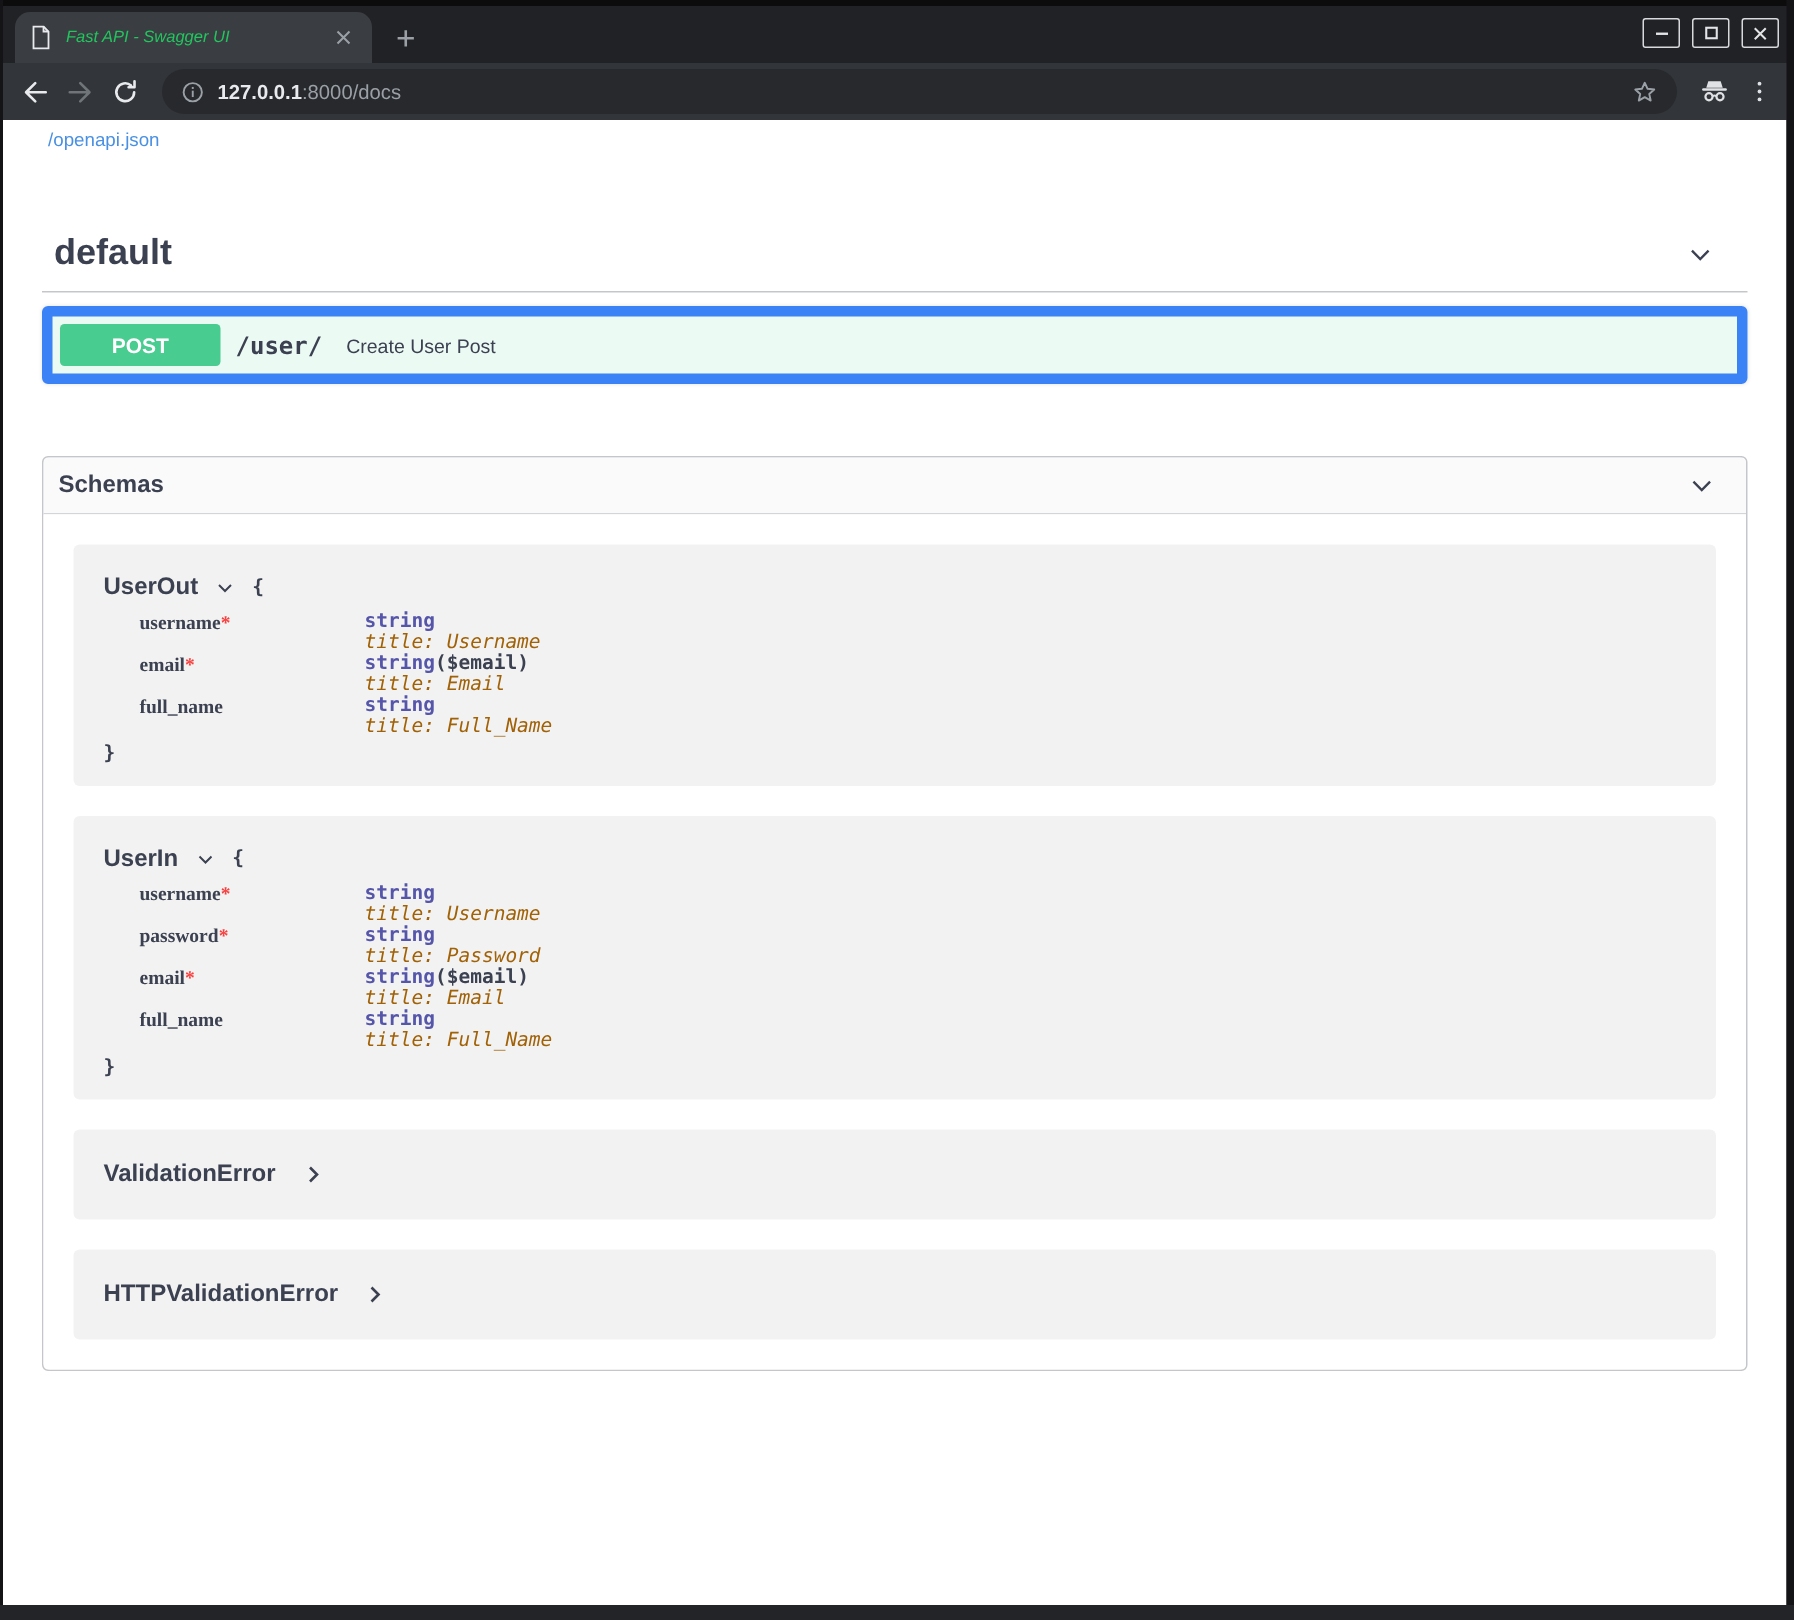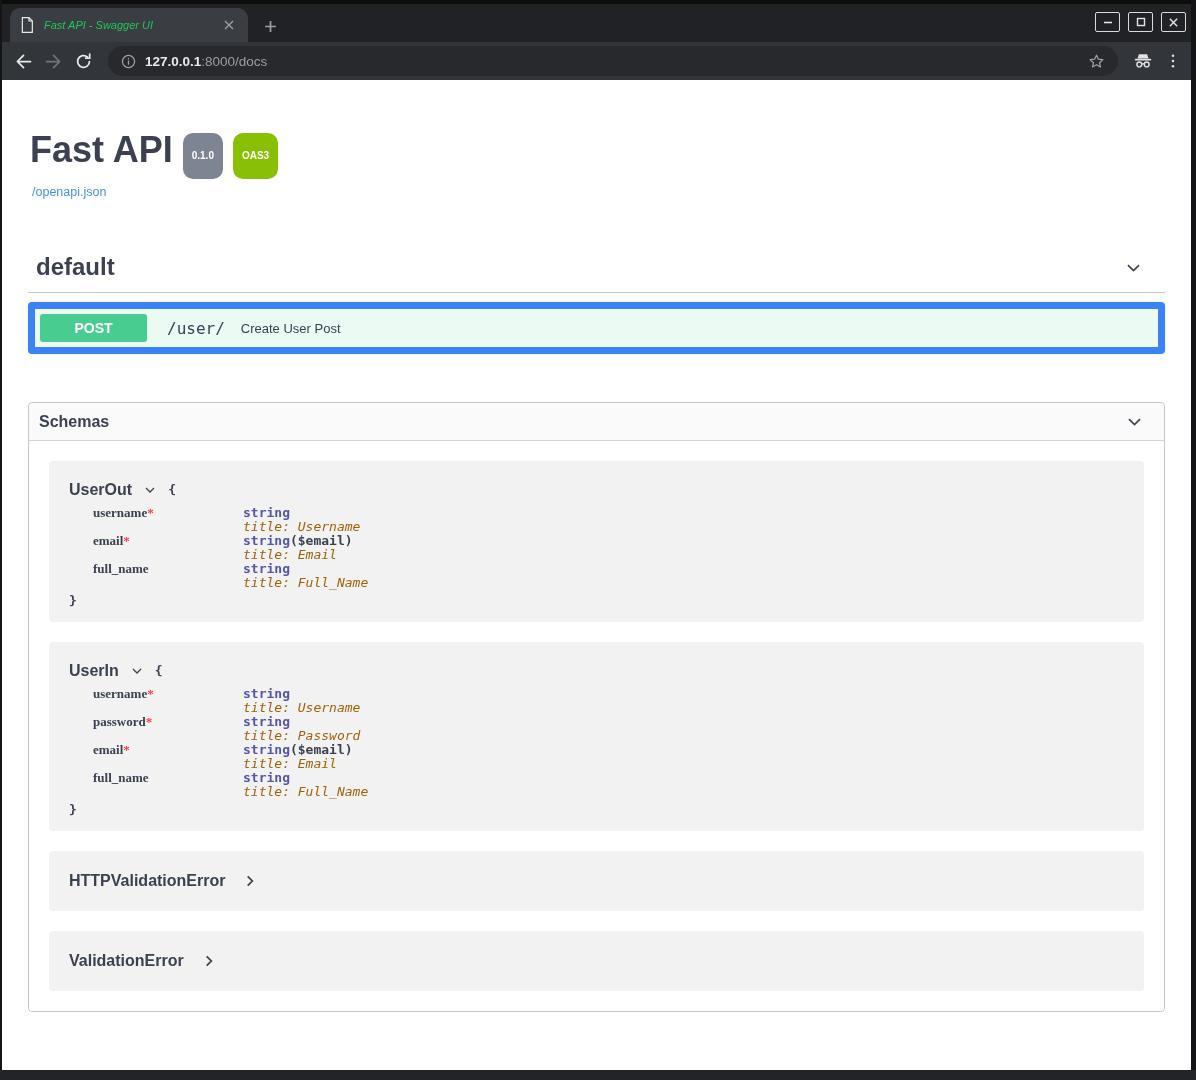--- a/index.html
+++ b/index.html
@@ -52,21 +52,21 @@
   .tag-row { position:relative; margin:54px 8px 12px; }
   .tag-title { font-size:24px; font-weight:700; color:#3b4151; line-height:26px; }
   .tag-chev { position:absolute; right:14px; top:4px; }
   .tag-hr { border:none; border-top:1px solid rgba(59,65,81,.3); margin:0 0 9px 0; }
 
   .opblock { border:7px solid #3b82f6; background:rgba(73,204,144,.1); border-radius:4px;
              box-shadow:0 0 3px rgba(0,0,0,.12); }
   .opblock-summary { display:flex; align-items:center; padding:5px; }
   .method-badge { width:107px; text-align:center; padding:6px 0; border-radius:3px;
                   background:#49cc90; color:#fff; font-weight:700; font-size:14px; }
-  .op-path { margin-left:20px; font-family:"DejaVu Sans Mono", monospace; font-weight:400;
+  .op-path { margin-left:10px; font-family:"DejaVu Sans Mono", monospace; font-weight:700;
              font-size:16px; color:#3b4151; }
   .op-desc { margin-left:16px; font-size:13px; color:#3b4151; }
 
   .schemas { margin-top:48px; border:1px solid rgba(59,65,81,.3); border-radius:4px; }
   .schemas-header { display:flex; align-items:center; height:38px; padding:0 20px 0 10px;
                     background:#fafafa; border-bottom:1px solid rgba(59,65,81,.2);
                     border-radius:4px 4px 0 0; }
   .schemas-title { font-size:16px; font-weight:700; color:#3b4151; }
   .schemas-chev { margin-left:auto; display:flex; }
   .schemas-body { padding:20px; background:#fff; border-radius:0 0 4px 4px; }
@@ -183,25 +183,20 @@
           <circle cx="12" cy="5" r="1.7"></circle>
           <circle cx="12" cy="12" r="1.7"></circle>
           <circle cx="12" cy="19" r="1.7"></circle>
         </svg>
     </span>
   </div>
 
   <div class="page">
     <div class="content">
 
-      <h1 class="api-title">
-        <span>Fast API</span>
-        <span class="badge badge-version">0.1.0</span>
-        <span class="badge badge-oas">OAS3</span>
-      </h1>
       <a class="spec-link">/openapi.json</a>
 
       <div class="tag-row">
         <span class="tag-title">default</span>
         <span class="tag-chev">
           <svg width="19" height="19" viewBox="0 0 24 24">
               <path d="M5 9l7 7 7-7" fill="none" stroke="#3b4151" stroke-width="2"></path>
             </svg>
         </span>
       </div>
@@ -278,37 +273,37 @@
               </div>
               <div class="prop">
                 <span class="prop-name"><span>full_name</span><span class="req-star"></span></span>
                 <span class="prop-value"><span class="prop-type">string</span><span class="prop-format"></span><br><span class="prop-title">title: Full_Name</span></span>
               </div>
             </div>
             <div class="brace brace-close">}</div>
           </div>
 
           <div class="model-box model-collapsed">
+            <span class="model-title">ValidationError</span>
+            <span class="model-chev-right">
+              <svg width="14" height="14" viewBox="0 0 24 24">
+                  <path d="M8 4l8 8-8 8" fill="none" stroke="#3b4151" stroke-width="3"></path>
+                </svg>
+            </span>
+          </div>
+
+          <div class="model-box model-collapsed">
             <span class="model-title">HTTPValidationError</span>
             <span class="model-chev-right">
               <svg width="14" height="14" viewBox="0 0 24 24">
                   <path d="M8 4l8 8-8 8" fill="none" stroke="#3b4151" stroke-width="3"></path>
                 </svg>
             </span>
           </div>
 
-          <div class="model-box model-collapsed">
-            <span class="model-title">ValidationError</span>
-            <span class="model-chev-right">
-              <svg width="14" height="14" viewBox="0 0 24 24">
-                  <path d="M8 4l8 8-8 8" fill="none" stroke="#3b4151" stroke-width="3"></path>
-                </svg>
-            </span>
-          </div>
-
         </div>
       </div>
 
     </div>
   </div>
 
   <div class="edge-left"></div>
   <div class="edge-right"></div>
   <div class="bottombar"></div>
 </div>

